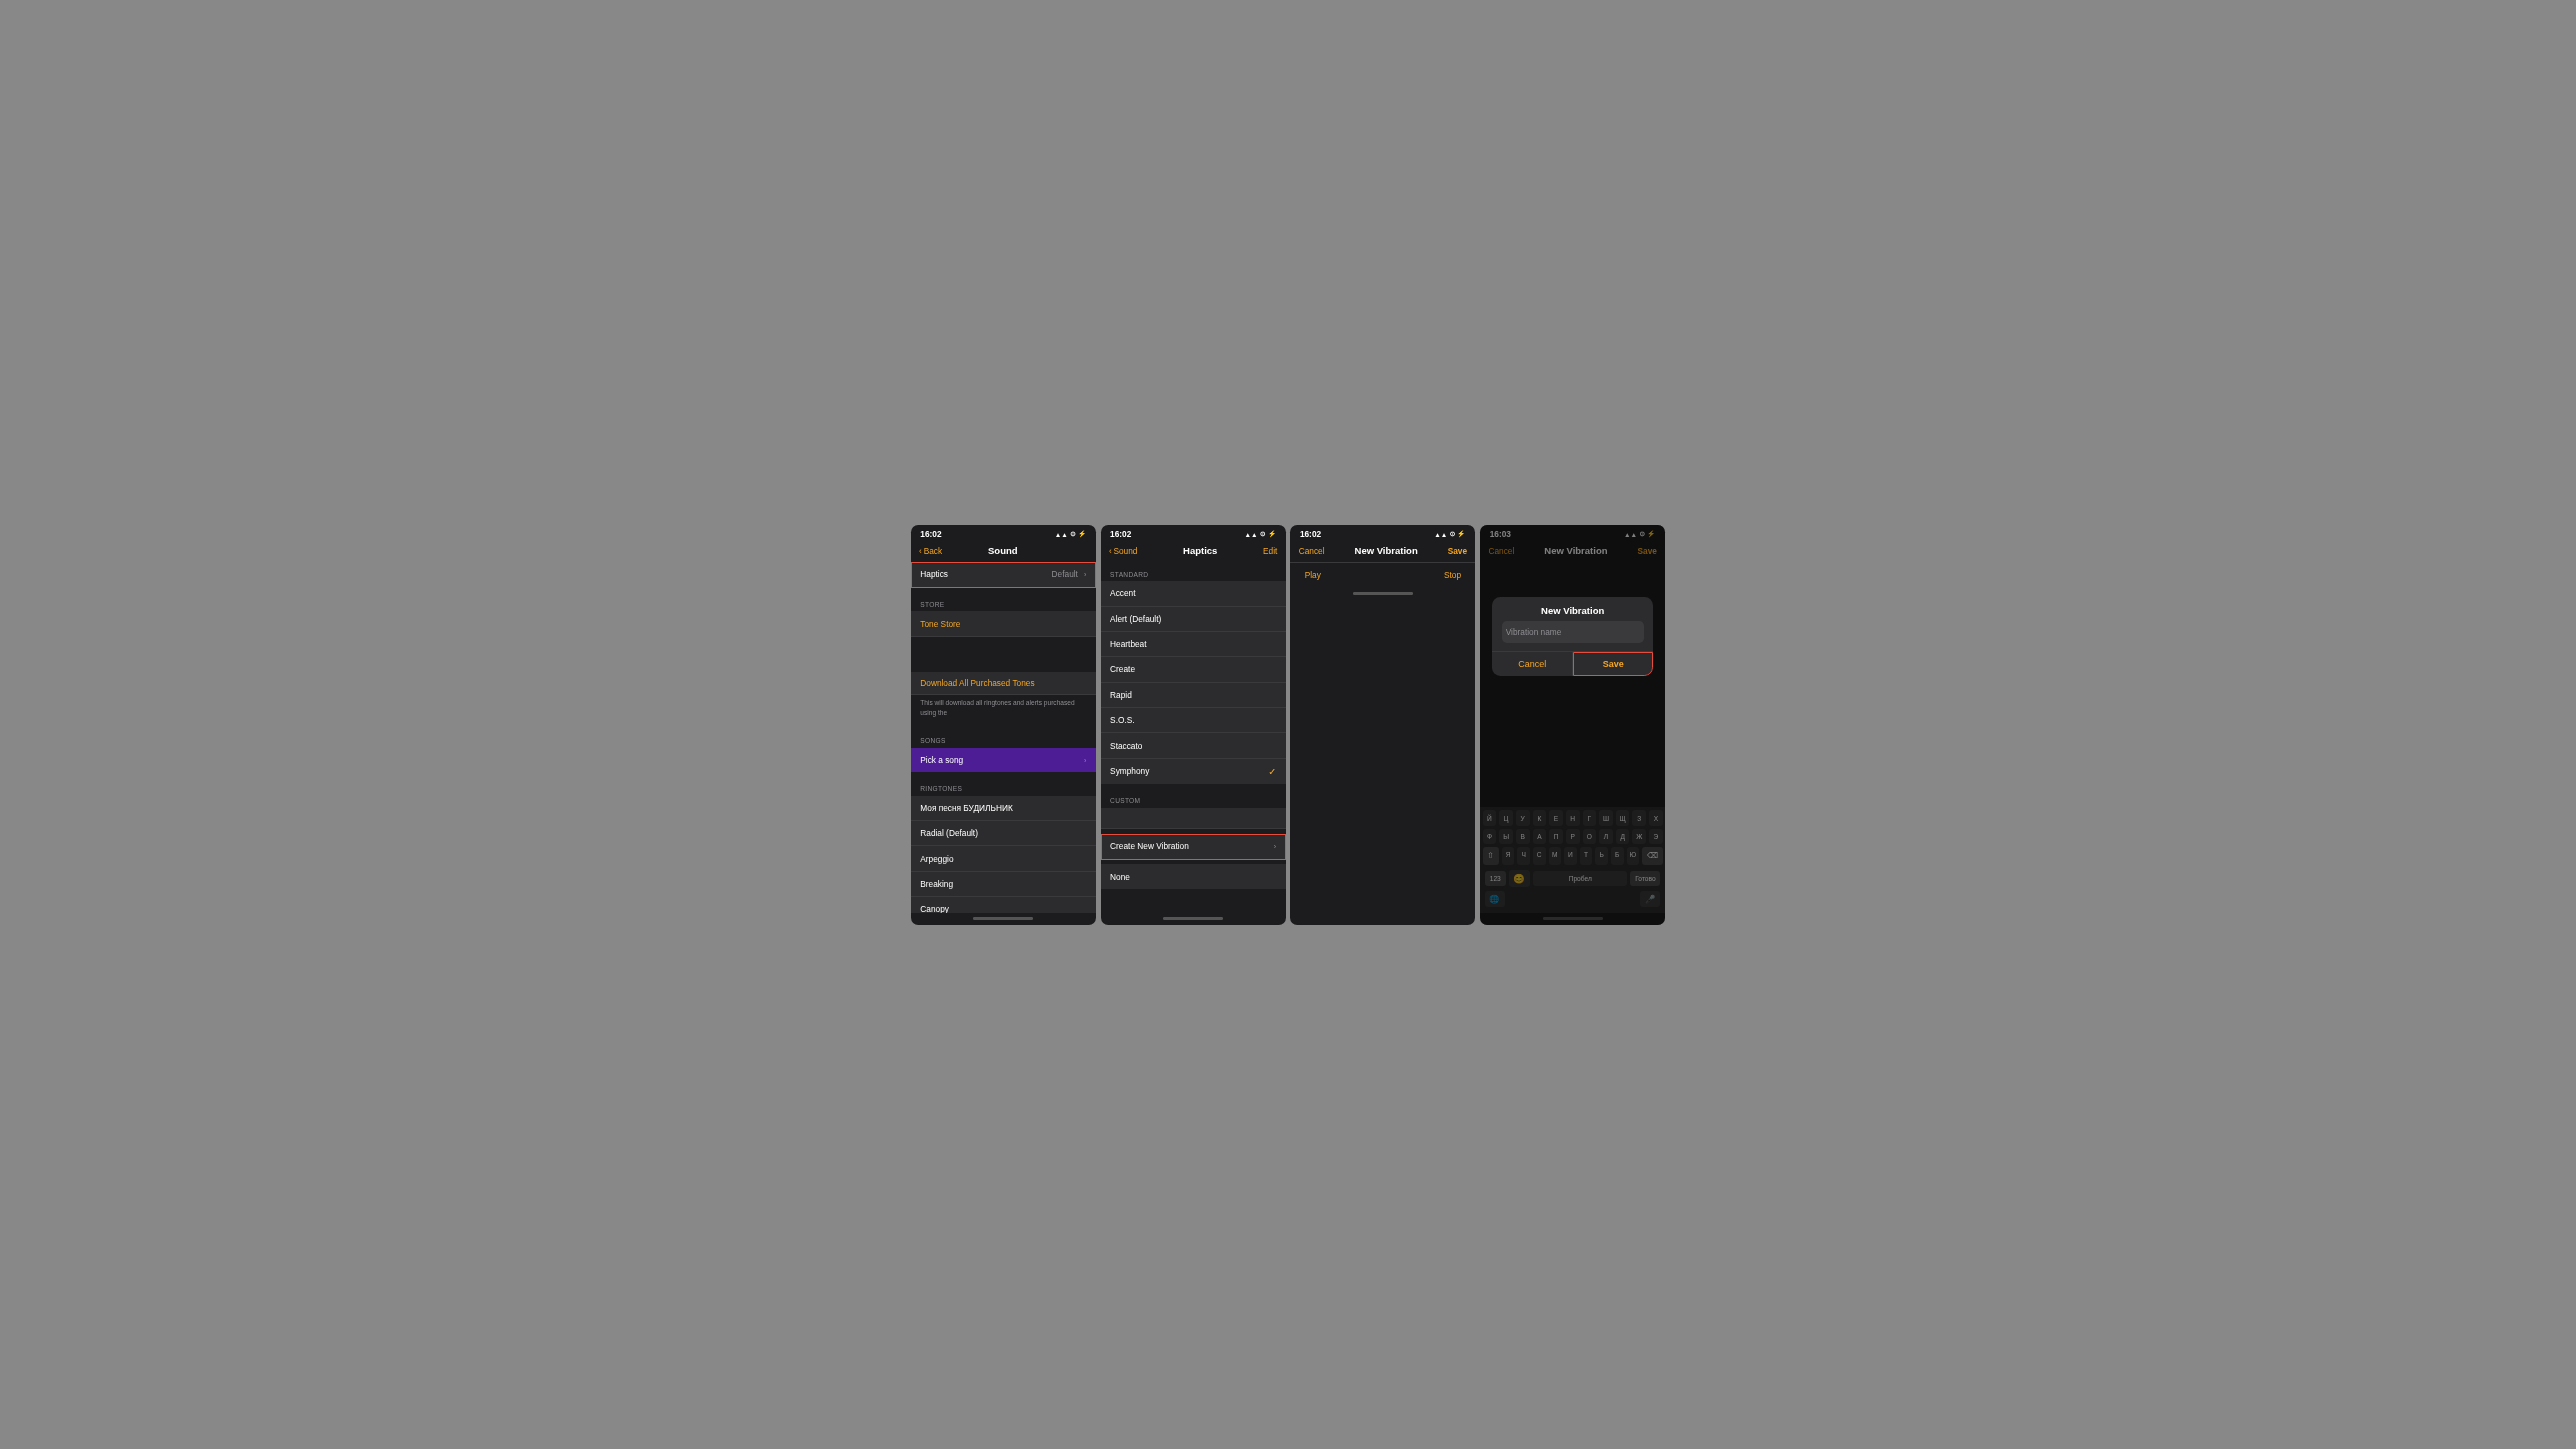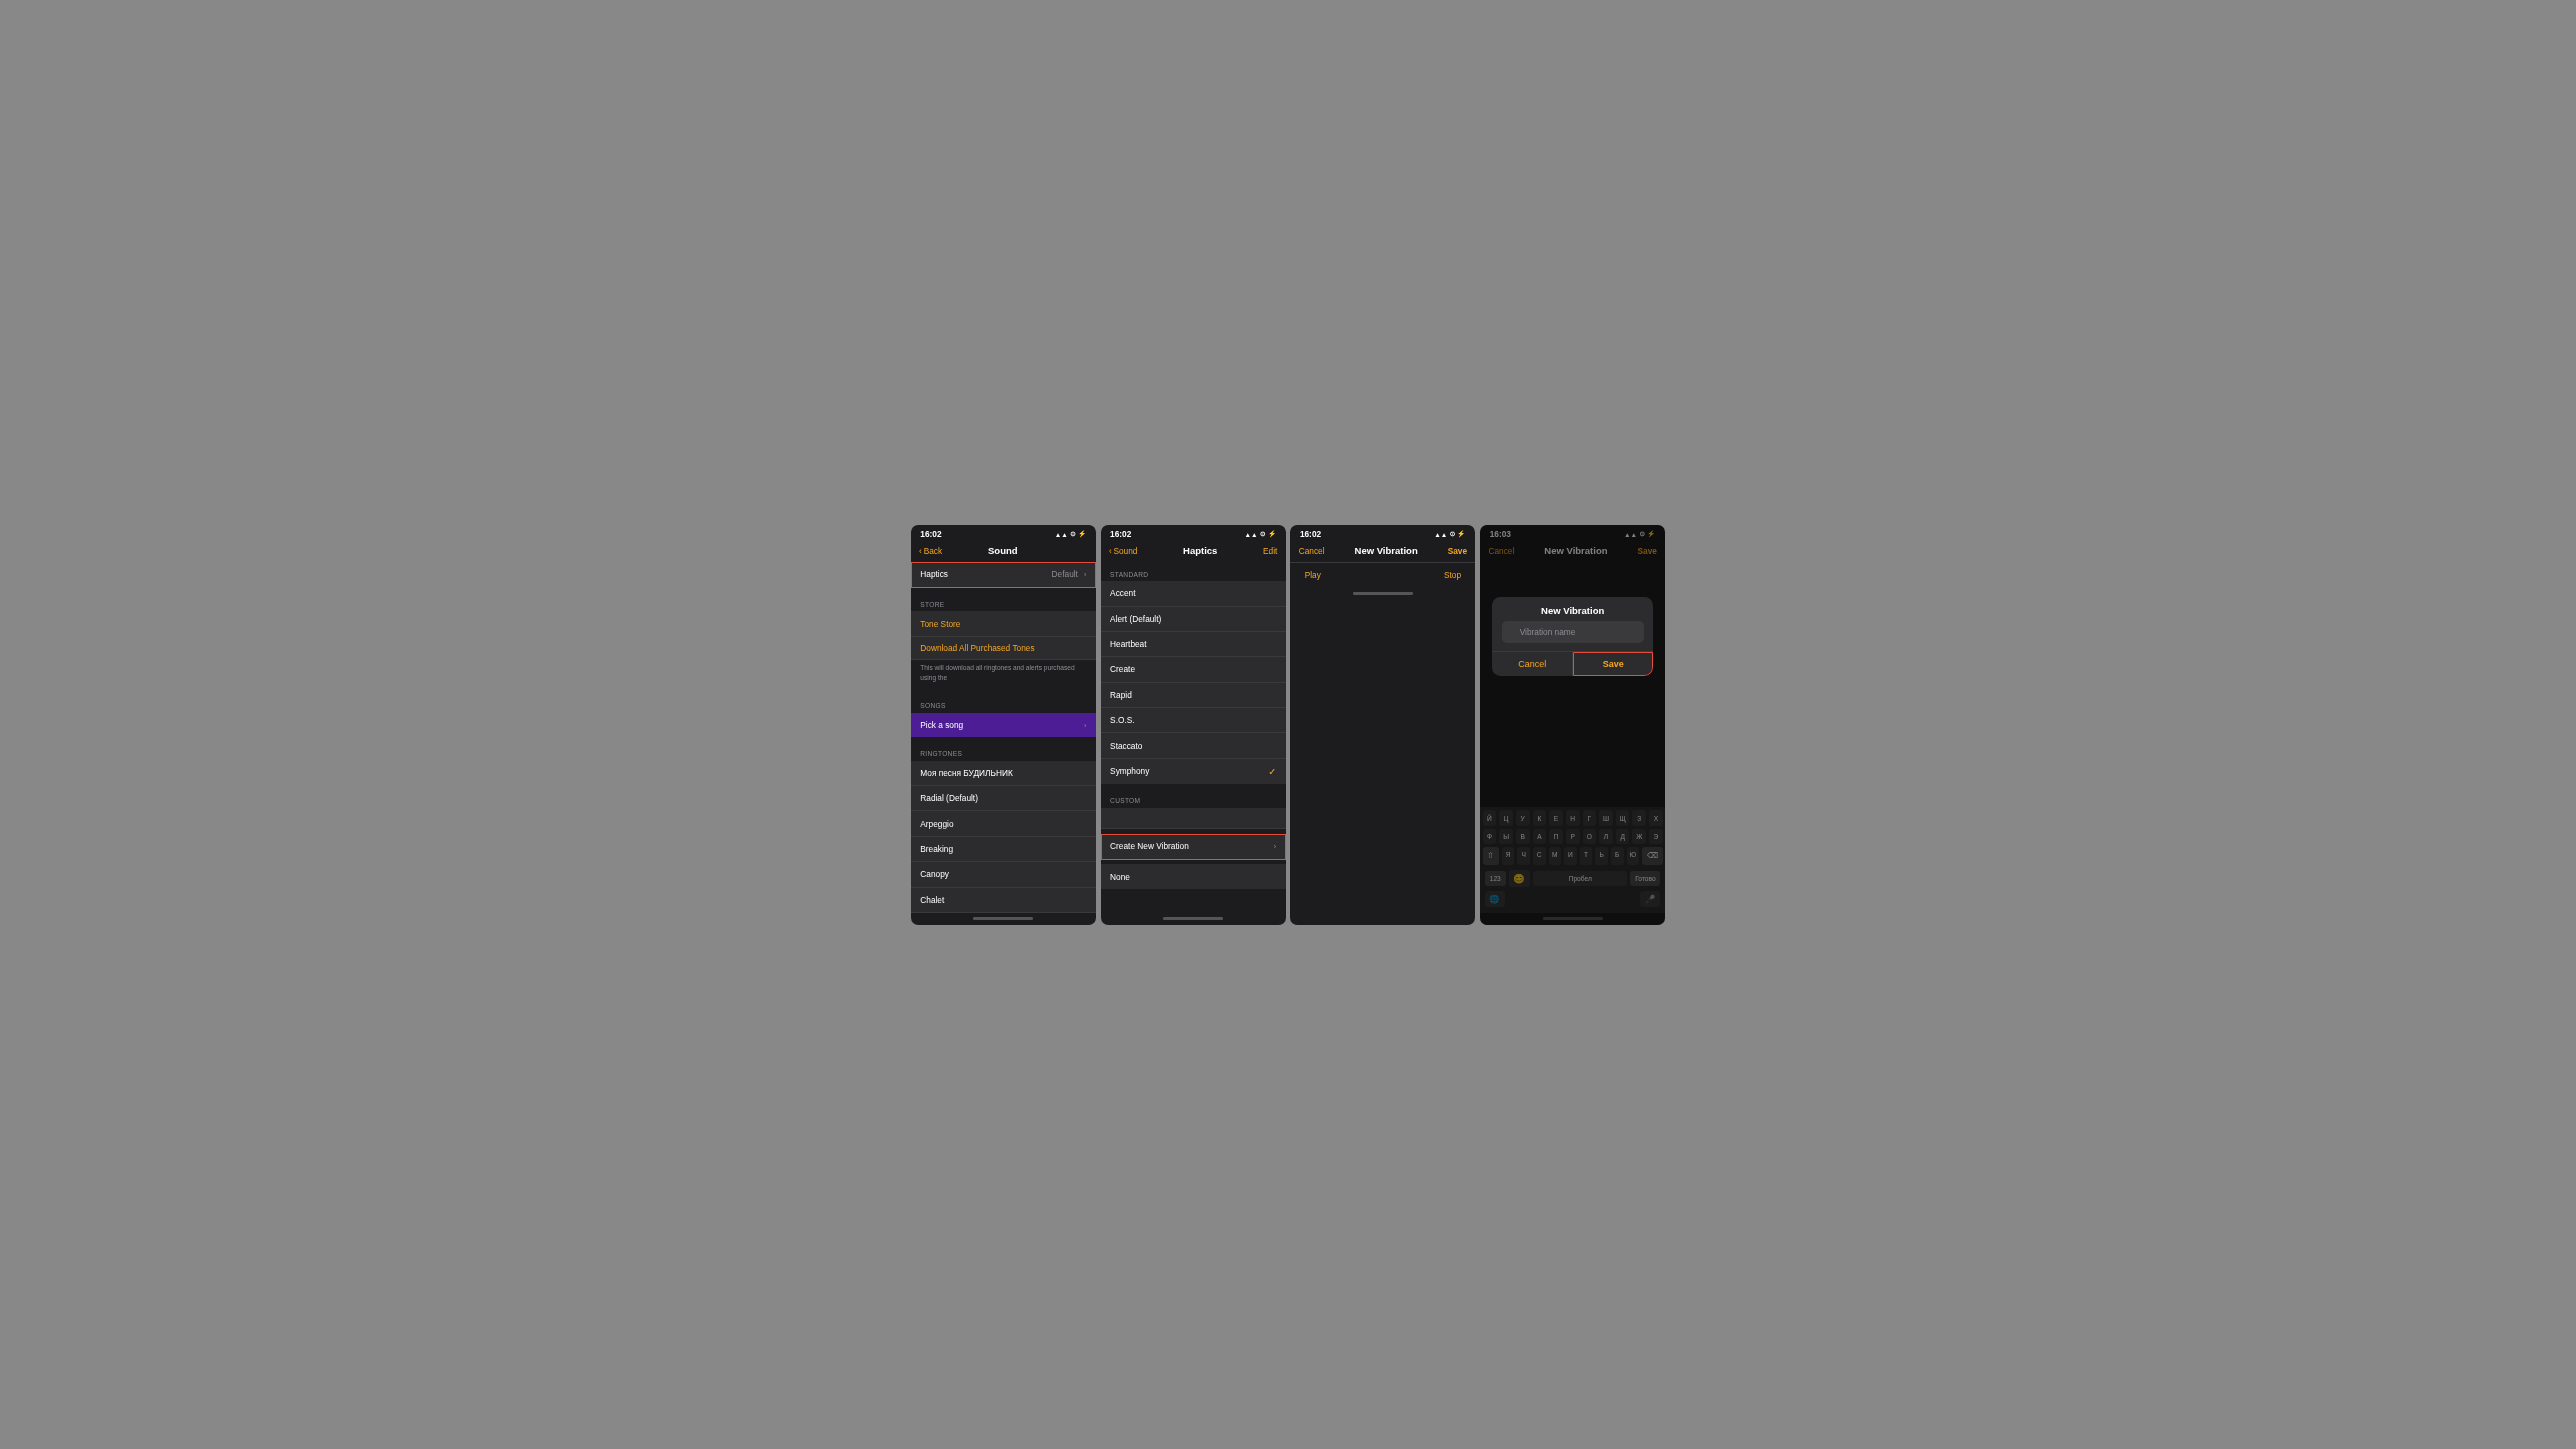--- a/index.html
+++ b/index.html
@@ -168,21 +168,21 @@
       padding: 8.3px 9.5px 4.8px;
       font-size: 9.5px;
       font-weight: 600;
       color: #fff;
     }
     .dialog-input {
       margin: 0 9.5px 8.3px;
       background: #3a3a3c;
       border: none;
       border-radius: 4.8px;
-      padding: 6px 18px;
+      padding: 6px 4px;
       color: #fff;
       font-size: 8.3px;
       width: calc(100% - 19px);
       outline: none;
     }
     .dialog-input::placeholder { color: #8e8e93; }
     .dialog-buttons {
       display: flex;
       border-top: 0.3px solid #3a3a3c;
     }
@@ -340,21 +340,21 @@
           <span class="list-item-chevron">›</span>
         </div>
       </div>
 
       <div class="divider-group"></div>
 
       <div class="section-label">STORE</div>
       <div class="list-item">
         <span class="orange-link">Tone Store</span>
       </div>
-      <div class="list-item" style="display:block;padding:6px 9.5px;">
+      <div class="list-item" style="display:block;padding:6px 9.5px;margin-top:35px;">
         <span class="orange-link">Download All Purchased Tones</span>
       </div>
       <div class="description-text">This will download all ringtones and alerts purchased using the</div>
 
       <div class="divider-group"></div>
 
       <div class="section-label">SONGS</div>
       <div class="pick-song-item">
         <span>Pick a song</span>
         <span class="list-item-chevron">›</span>

